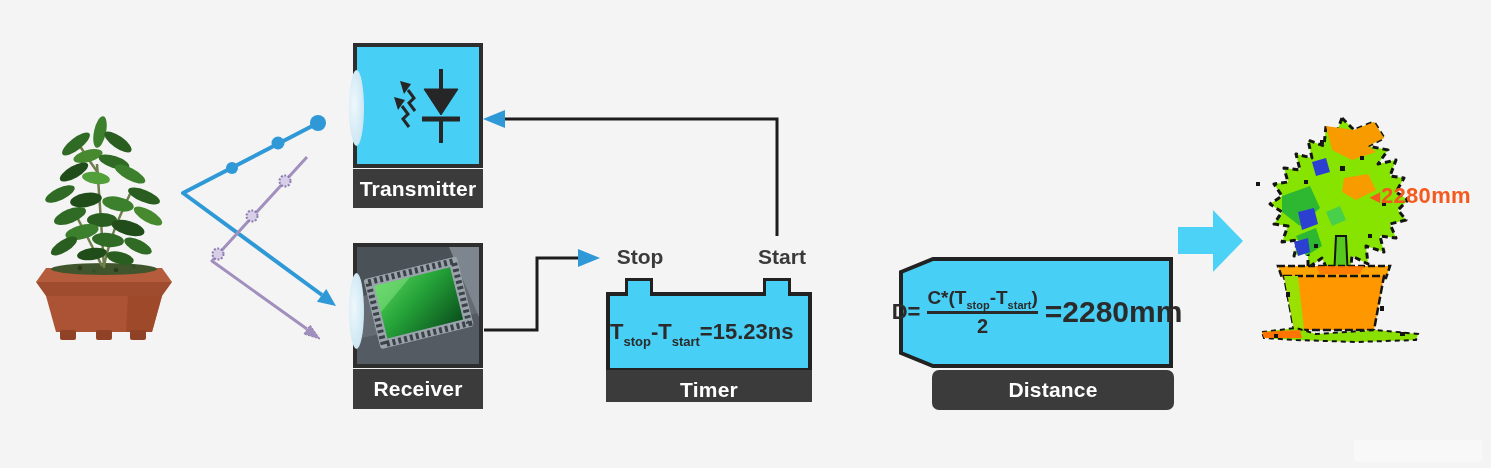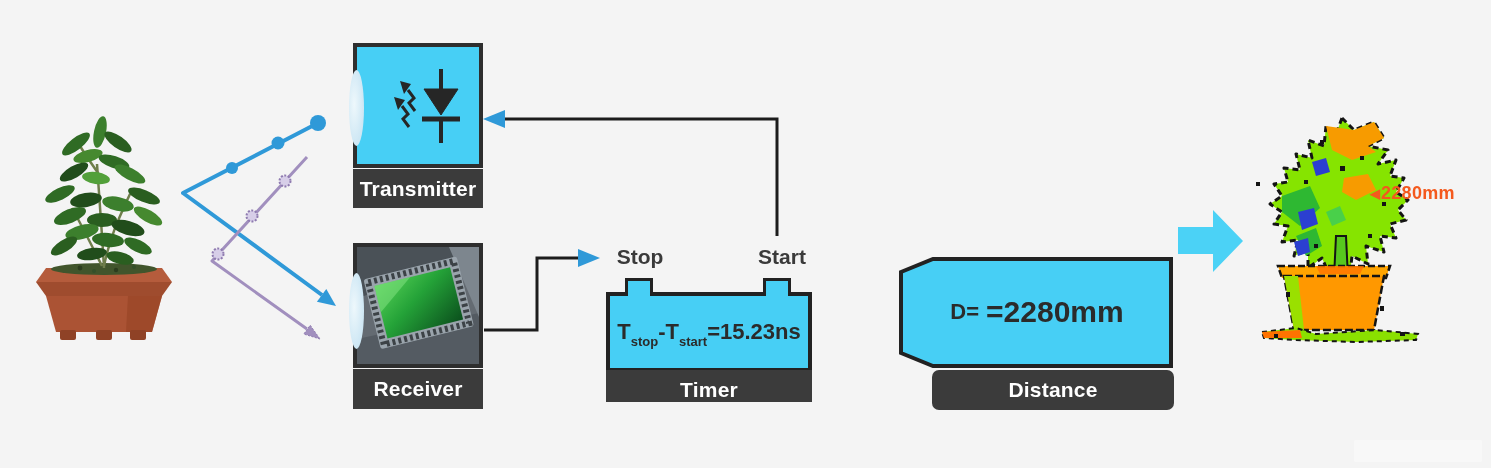--- a/index.html
+++ b/index.html
@@ -18,21 +18,21 @@
   .module .label-bar{width:130px;height:39px;line-height:39px;margin-top:1px;}
 
   .lens{position:absolute;left:-8px;width:15px;height:76px;border-radius:50%;
         background:radial-gradient(ellipse at 35% 45%, #eef8fc 0%, #d2e9f5 60%, #c3e1f0 100%);
         z-index:4;}
 
   
   .timer-tab{position:absolute;box-sizing:border-box;width:28px;height:18px;background:#47cff5;
              border:3px solid #222222;border-bottom:none;z-index:3;}
   .timer-box{position:absolute;left:606px;top:292px;width:206px;height:80px;box-sizing:border-box;
-             background:#47cff5;border:4px solid #222222;z-index:2;display:flex;align-items:center;justify-content:center;}
+             background:#47cff5;border:4px solid #222222;z-index:2;display:flex;align-items:center;}
   .terminal-label{position:absolute;top:245px;width:64px;text-align:center;font-weight:bold;
                   font-size:21px;color:#3a3a3a;z-index:2;}
   .bar-strip{position:absolute;z-index:2;}
 
   
   .formula{color:#2b2b2b;font-weight:bold;white-space:nowrap;}
   .f-main{font-size:22px;}
   .f-sub{font-size:13px;display:inline-block;transform:translateY(7px);}
   .dist-formula{position:absolute;left:905px;top:262px;width:264px;height:100px;z-index:3;
                 display:flex;align-items:center;justify-content:center;gap:7px;}
@@ -41,21 +41,21 @@
   .frac .num .f-sub{font-size:11px;transform:translateY(5px);}
   .frac-bar{width:100%;height:3px;background:#2b2b2b;margin:2px 0 1px 0;}
   .frac .den{font-size:20px;}
   .dist-lhs{font-size:22px;}
   .dist-rhs{font-size:30px;}
 
   
   .depth-label{position:absolute;left:1370px;top:183px;display:flex;align-items:center;gap:1px;
                color:#f4591d;font-weight:bold;z-index:3;}
   .depth-label .pointer{font-size:13px;line-height:1;}
-  .depth-label .value{font-size:18px;letter-spacing:.3px;}
+  .depth-label .value{font-size:22px;letter-spacing:.3px;}
 
   .watermark{position:absolute;left:1354px;top:440px;width:128px;height:22px;background:#f8f8f8;border-radius:2px;}
 </style>
 </head>
 <body>
 
 <div class="canvas">
 
   <svg class="abs" style="left:0;top:0;z-index:1;" width="1491" height="468" viewBox="0 0 1491 468">
 
@@ -192,20 +192,25 @@
       <span class="f-main">T</span><span class="f-sub">stop</span><span class="f-main">-T</span><span class="f-sub">start</span><span class="f-main">=15.23ns</span>
     </div>
   </div>
   <div class="label-bar bar-strip" style="left:606px;top:370px;width:206px;height:32px;line-height:40px;">Timer</div>
 
   <svg class="abs" style="left:897px;top:255px;z-index:2;" width="280" height="116" viewBox="0 0 280 116">
     <polygon points="36,4 274,4 274,111 36,111 4,98 4,17" fill="#47cff5" stroke="#222222" stroke-width="4" stroke-linejoin="miter"></polygon>
   </svg>
   <div class="dist-formula formula">
     <span class="dist-lhs">D=</span>
+    <div class="frac">
+      <div class="num"><span>C*(T</span><span class="f-sub">stop</span><span>-T</span><span class="f-sub">start</span><span>)</span></div>
+      <div class="frac-bar"></div>
+      <div class="den">2</div>
+    </div>
     <span class="dist-rhs">=2280mm</span>
   </div>
   <div class="label-bar bar-strip" style="left:932px;top:370px;width:242px;height:40px;line-height:40px;border-radius:7px;">Distance</div>
 
   <svg class="abs" style="left:1176px;top:208px;z-index:2;" width="70" height="68" viewBox="0 0 70 68">
     <polygon points="2,19 37,19 37,2 67,33 37,64 37,46 2,46" fill="#4bd2f6"></polygon>
   </svg>
 
   <svg class="abs" style="left:1256px;top:116px;z-index:2;" width="172" height="236" viewBox="0 0 172 236">
 

